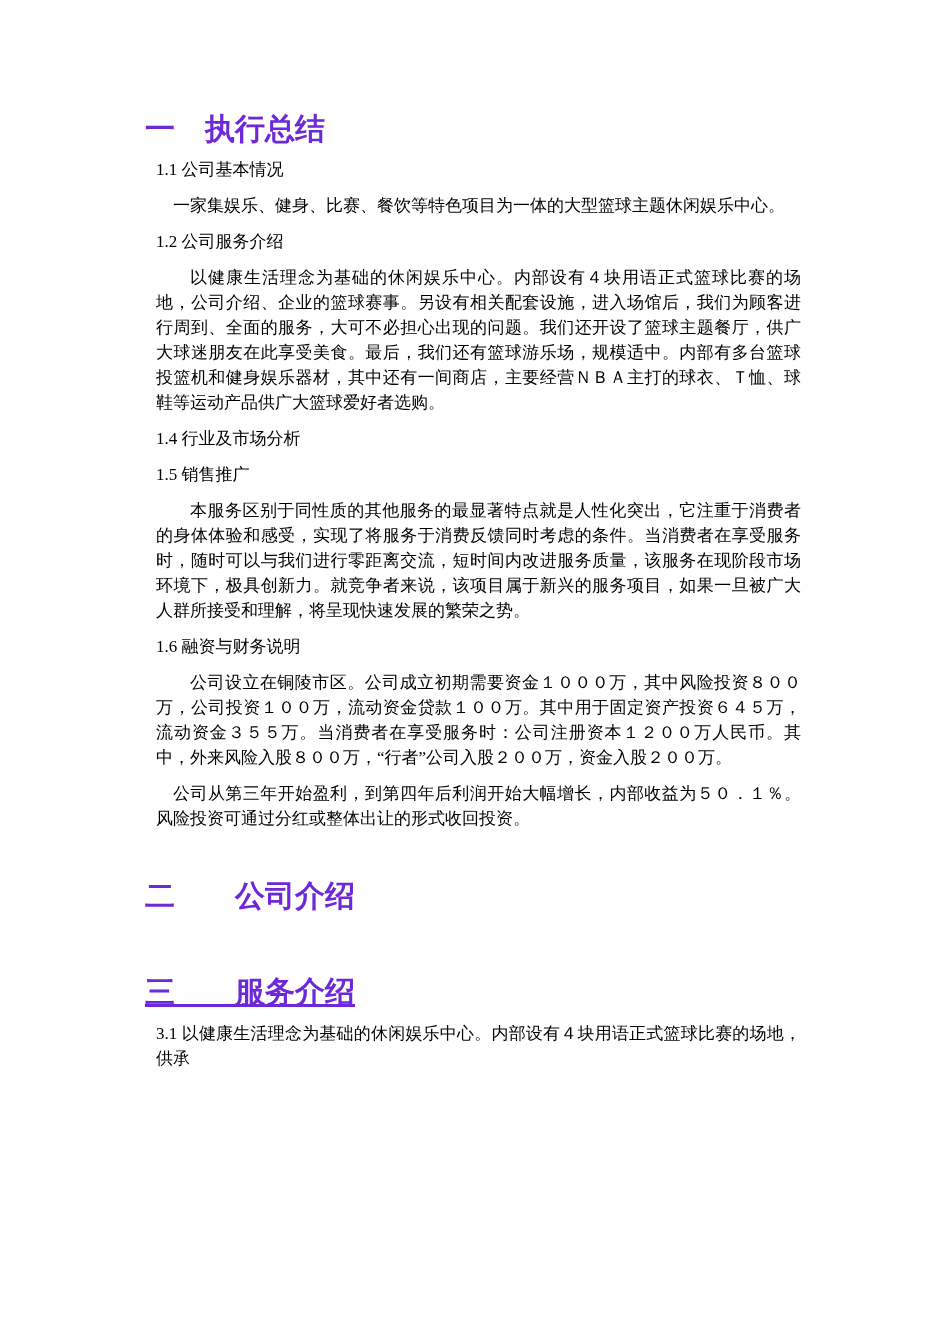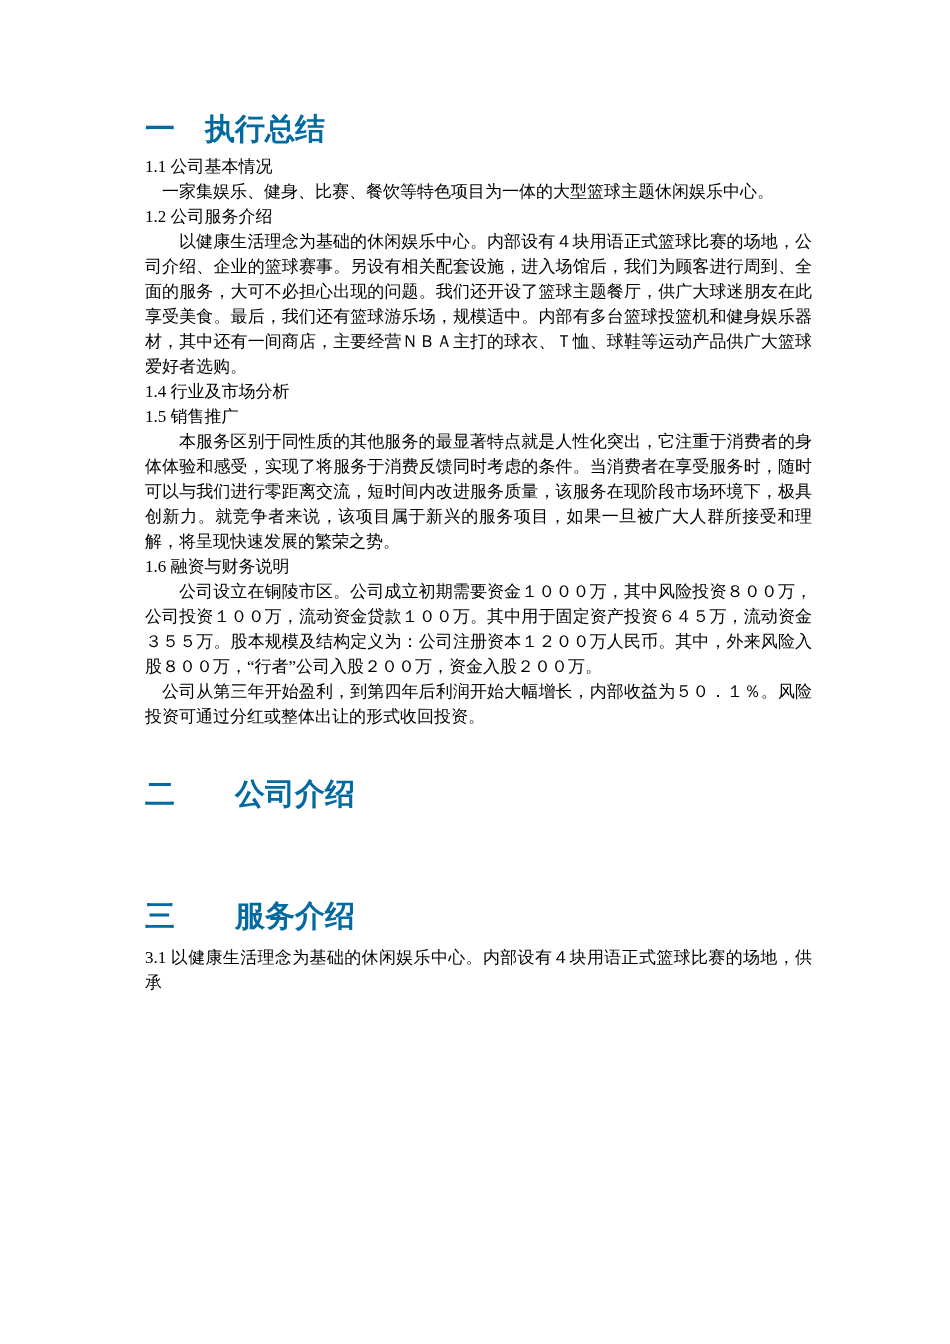--- a/index.html
+++ b/index.html
@@ -20,26 +20,26 @@
     line-height: 25px;
     color: #000000;
     overflow: hidden;
   }
   h1.doc-h {
     font-family: "Liberation Serif", "DejaVu Serif", serif;
     font-weight: bold;
     font-size: 30px;
     line-height: 34px;
     margin: 0 0 8px 0;
-    color: #0369a1;
+    color: #6d28d9;
   }
   h1.doc-h.sec2 { margin-top: 48px; margin-bottom: 18px; }
-  h1.doc-h.sec3 { margin-top: 88px; margin-bottom: 12px; }
+  h1.doc-h.sec3 { margin-top: 62px; margin-bottom: 12px; text-decoration: underline; }
   p.doc-p {
-    margin: 0;
+    margin: 11px;
     padding: 0;
     text-align: justify;
   }
   p.label { text-indent: 0; }
   p.ind-half { text-indent: 0.5em; }
   p.ind1 { text-indent: 1em; }
   p.ind2 { text-indent: 2em; }
 </style>
 </head>
 <body>
@@ -54,21 +54,21 @@
   <p class="doc-p label">1.2 公司服务介绍</p>
   <p class="doc-p ind2">以健康生活理念为基础的休闲娱乐中心。内部设有４块用语正式篮球比赛的场地，公司介绍、企业的篮球赛事。另设有相关配套设施，进入场馆后，我们为顾客进行周到、全面的服务，大可不必担心出现的问题。我们还开设了篮球主题餐厅，供广大球迷朋友在此享受美食。最后，我们还有篮球游乐场，规模适中。内部有多台篮球投篮机和健身娱乐器材，其中还有一间商店，主要经营ＮＢＡ主打的球衣、Ｔ恤、球鞋等运动产品供广大篮球爱好者选购。</p>
 
 
   <p class="doc-p label">1.4 行业及市场分析</p>
 
   <p class="doc-p label">1.5 销售推广</p>
   <p class="doc-p ind2">本服务区别于同性质的其他服务的最显著特点就是人性化突出，它注重于消费者的身体体验和感受，实现了将服务于消费反馈同时考虑的条件。当消费者在享受服务时，随时可以与我们进行零距离交流，短时间内改进服务质量，该服务在现阶段市场环境下，极具创新力。就竞争者来说，该项目属于新兴的服务项目，如果一旦被广大人群所接受和理解，将呈现快速发展的繁荣之势。</p>
 
   <p class="doc-p label">1.6 融资与财务说明</p>
-  <p class="doc-p ind2">公司设立在铜陵市区。公司成立初期需要资金１０００万，其中风险投资８００万，公司投资１００万，流动资金贷款１００万。其中用于固定资产投资６４５万，流动资金３５５万。股本规模及结构定义为：公司注册资本１２００万人民币。其中，外来风险入股８００万，“行者”公司入股２００万，资金入股２００万。</p>
+  <p class="doc-p ind2">公司设立在铜陵市区。公司成立初期需要资金１０００万，其中风险投资８００万，公司投资１００万，流动资金贷款１００万。其中用于固定资产投资６４５万，流动资金３５５万。当消费者在享受服务时：公司注册资本１２００万人民币。其中，外来风险入股８００万，“行者”公司入股２００万，资金入股２００万。</p>
   <p class="doc-p ind1">公司从第三年开始盈利，到第四年后利润开始大幅增长，内部收益为５０．１％。风险投资可通过分红或整体出让的形式收回投资。</p>
 
   <h1 class="doc-h sec2">二　　公司介绍</h1>
 
   <h1 class="doc-h sec3">三　　服务介绍</h1>
   <p class="doc-p label">3.1 以健康生活理念为基础的休闲娱乐中心。内部设有４块用语正式篮球比赛的场地，供承</p>
 
 </div>
 
 </body></html>

